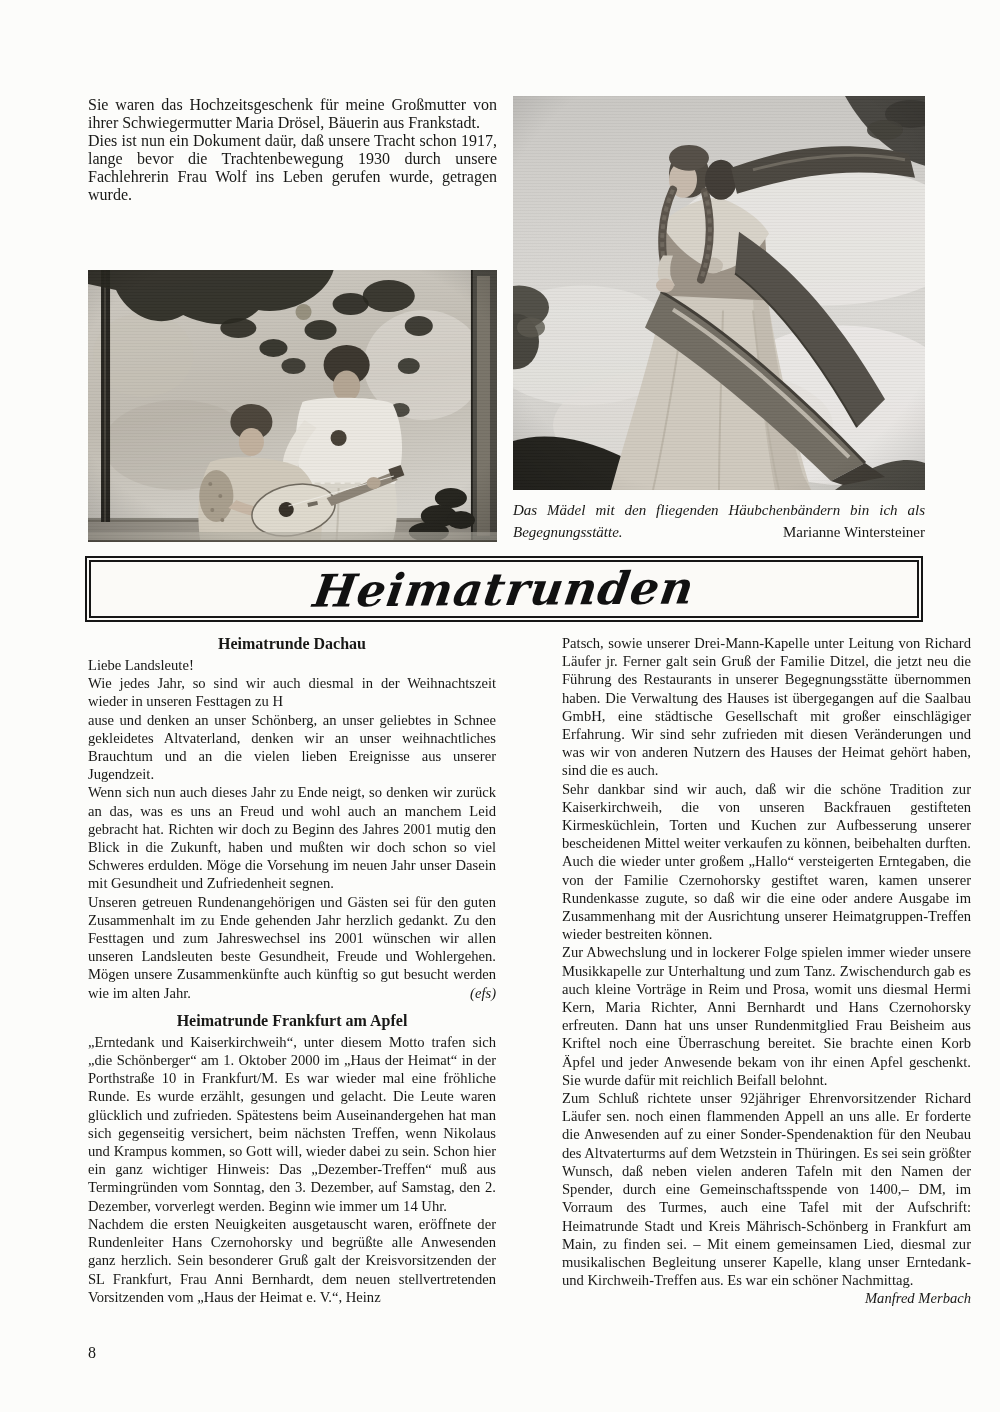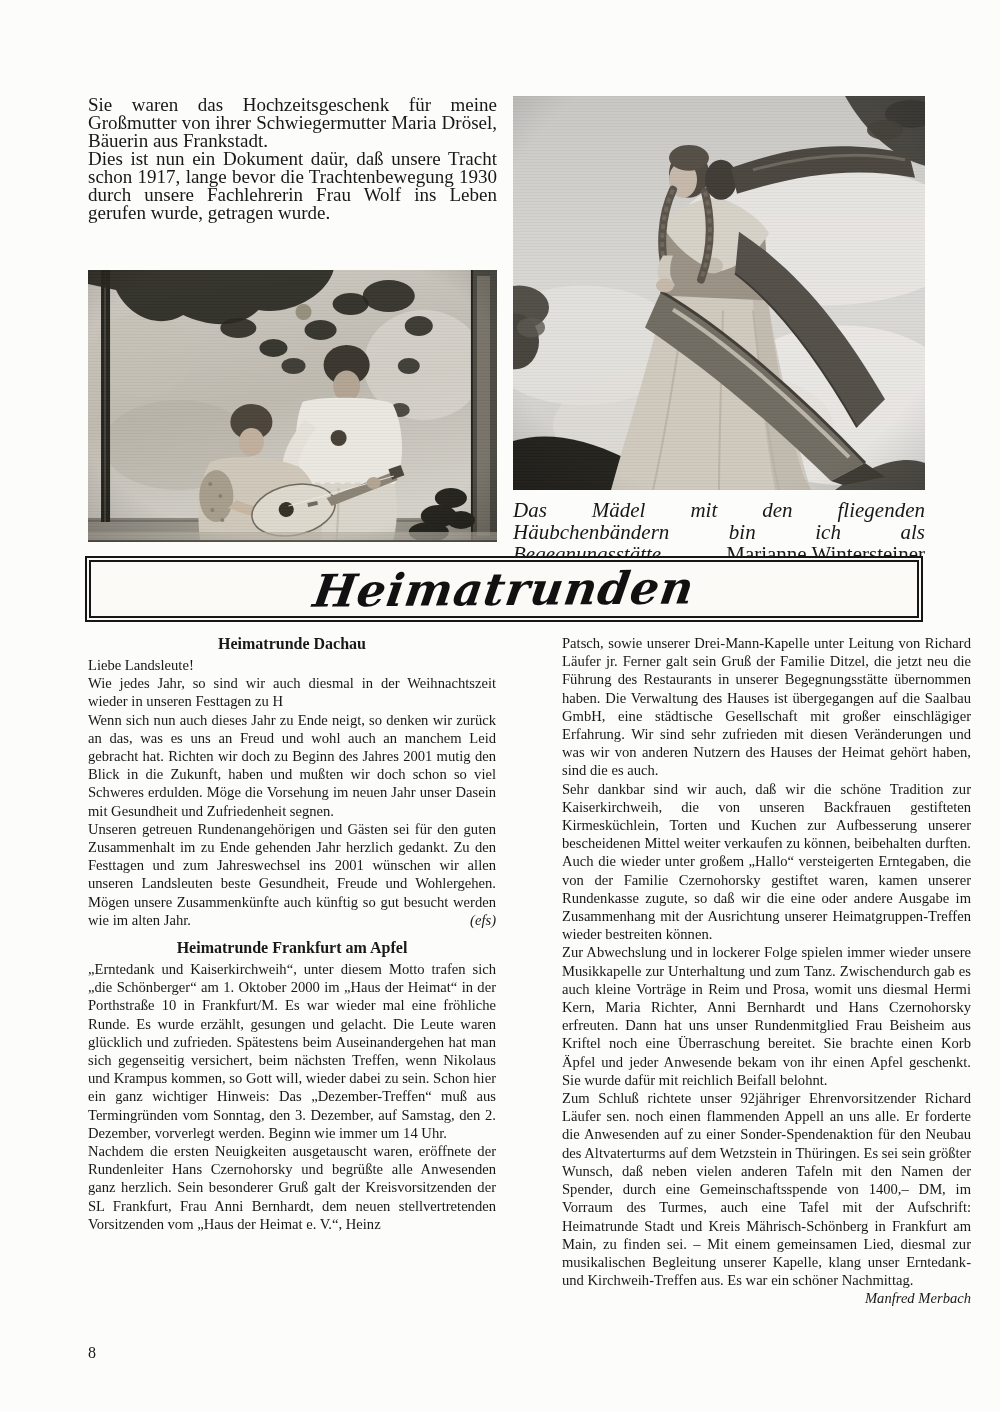--- a/index.html
+++ b/index.html
@@ -9,21 +9,21 @@
     height: 1412px;
     background: #fcfcfa;
     font-family: "Liberation Serif", serif;
     color: #181816;
     overflow: hidden;
   }
 
   
   .intro {
     position: absolute; left: 88px; top: 96px; width: 409px;
-    font-size: 19px; line-height: 18px;
+    font-size: 16px; line-height: 18px;
   }
   .intro p { margin: 0; text-align: justify; }
 
   .col { position: absolute; top: 634px; font-size: 14.6px; line-height: 18.2px; }
   .col-left  { left: 88px;  width: 408px; }
   .col-right { left: 514px; width: 409px; margin-left: 48px; }
   .col p { margin: 0; text-align: justify; }
   .col h3 {
     margin: 0 0 2px 0; font-size: 16px; font-weight: bold;
     text-align: center; line-height: 20px;
@@ -37,21 +37,21 @@
   .photo::after {
     content: ""; position: absolute; inset: 0; pointer-events: none;
     background: repeating-linear-gradient(0deg, rgba(20,20,18,0.035) 0 1px, rgba(255,255,255,0.02) 1px 3px);
   }
   .photo-left  { left: 88px;  top: 270px; width: 409px; height: 272px; }
   .photo-right { left: 513px; top: 96px;  width: 412px; height: 394px; }
 
   
   .caption {
     position: absolute; left: 513px; top: 499px; width: 412px;
-    font-size: 21px; line-height: 22px;
+    font-size: 15px; line-height: 22px;
   }
   .cap-line1 { font-style: italic; text-align: justify; text-align-last: justify; }
   .cap-line2 { display: flex; justify-content: space-between; }
   .cap-it { font-style: italic; }
   .cap-credit { font-style: normal; }
 
   
   .banner {
     position: absolute; left: 85px; top: 556px; width: 838px; height: 66px;
     box-sizing: border-box; border: 6px double #161616; background: #fbfaf7;
@@ -233,20 +233,21 @@
   </div>
 
   <div class="banner">
     <span class="banner-title">Heimatrunden</span>
   </div>
 
   <section class="col col-left">
     <h3>Heimatrunde Dachau</h3>
     <p>Liebe Landsleute!</p>
     <p>Wie jedes Jahr, so sind wir auch diesmal in der Weihnachtszeit wieder in unseren Festtagen zu H</p>
+    <p>ause und denken an unser Schönberg, an unser geliebtes in Schnee gekleidetes Altvaterland, denken wir an unser weihnachtliches Brauchtum und an die vielen lieben Ereignisse aus unserer Jugendzeit.</p>
     <p>Wenn sich nun auch dieses Jahr zu Ende neigt, so denken wir zurück an das, was es uns an Freud und wohl auch an manchem Leid gebracht hat. Richten wir doch zu Beginn des Jahres 2001 mutig den Blick in die Zukunft, haben und mußten wir doch schon so viel Schweres erdulden. Möge die Vorsehung im neuen Jahr unser Dasein mit Gesundheit und Zufriedenheit segnen.</p>
     <p><span>Unseren getreuen Rundenangehörigen und Gästen sei für den guten Zusammenhalt im zu Ende gehenden Jahr herzlich gedankt. Zu den Festtagen und zum Jahreswechsel ins 2001 wünschen wir allen unseren Landsleuten beste Gesundheit, Freude und Wohlergehen. Mögen unsere Zusammenkünfte auch künftig so gut besucht werden wie im alten Jahr.</span><span class="sig">(efs)</span></p>
     <h3 class="h-gap">Heimatrunde Frankfurt am Apfel</h3>
     <p>„Erntedank und Kaiserkirchweih“, unter diesem Motto trafen sich „die Schönberger“ am 1. Oktober 2000 im „Haus der Heimat“ in der Porthstraße 10 in Frankfurt/M. Es war wieder mal eine fröhliche Runde. Es wurde erzählt, gesungen und gelacht. Die Leute waren glücklich und zufrieden. Spätestens beim Auseinandergehen hat man sich gegenseitig versichert, beim nächsten Treffen, wenn Nikolaus und Krampus kommen, so Gott will, wieder dabei zu sein. Schon hier ein ganz wichtiger Hinweis: Das „Dezember-Treffen“ muß aus Termingründen vom Sonntag, den 3. Dezember, auf Samstag, den 2. Dezember, vorverlegt werden. Beginn wie immer um 14 Uhr.</p>
     <p>Nachdem die ersten Neuigkeiten ausgetauscht waren, eröffnete der Rundenleiter Hans Czernohorsky und begrüßte alle Anwesenden ganz herzlich. Sein besonderer Gruß galt der Kreisvorsitzenden der SL Frankfurt, Frau Anni Bernhardt, dem neuen stellvertretenden Vorsitzenden vom „Haus der Heimat e. V.“, Heinz</p>
   </section>
 
   <section class="col col-right">
     <p>Patsch, sowie unserer Drei-Mann-Kapelle unter Leitung von Richard Läufer jr. Ferner galt sein Gruß der Familie Ditzel, die jetzt neu die Führung des Restaurants in unserer Begegnungsstätte übernommen haben. Die Verwaltung des Hauses ist übergegangen auf die Saalbau GmbH, eine städtische Gesellschaft mit großer einschlägiger Erfahrung. Wir sind sehr zufrieden mit diesen Veränderungen und was wir von anderen Nutzern des Hauses der Heimat gehört haben, sind die es auch.</p>
     <p>Sehr dankbar sind wir auch, daß wir die schöne Tradition zur Kaiserkirchweih, die von unseren Backfrauen gestifteten Kirmesküchlein, Torten und Kuchen zur Aufbesserung unserer bescheidenen Mittel weiter verkaufen zu können, beibehalten durften. Auch die wieder unter großem „Hallo“ versteigerten Erntegaben, die von der Familie Czernohorsky gestiftet waren, kamen unserer Rundenkasse zugute, so daß wir die eine oder andere Ausgabe im Zusammenhang mit der Ausrichtung unserer Heimatgruppen-Treffen wieder bestreiten können.</p>

